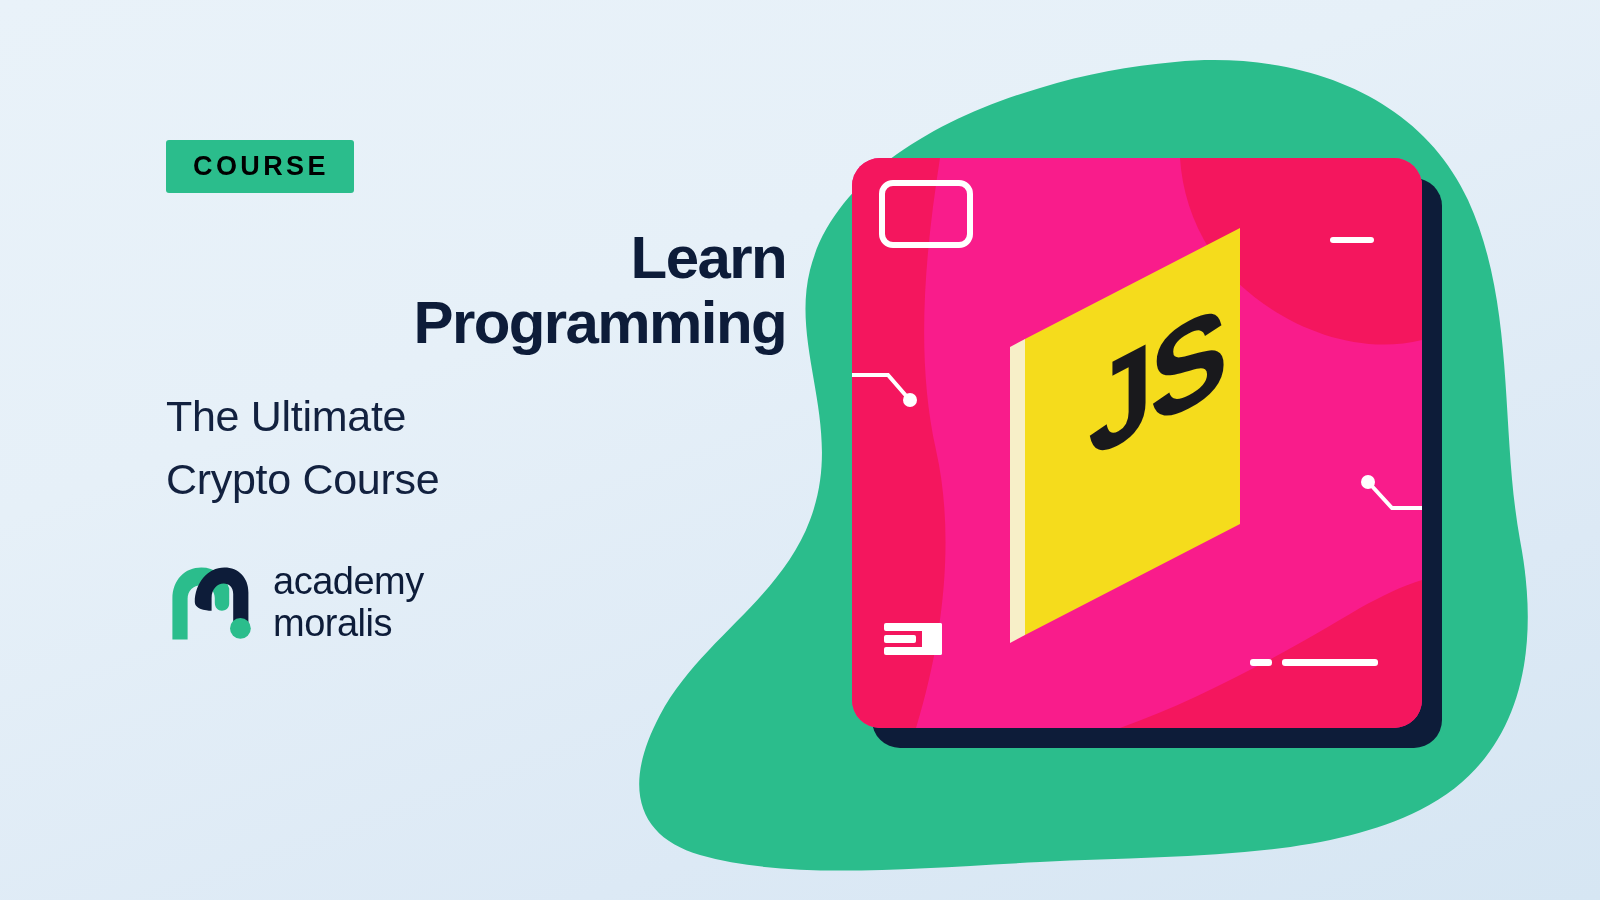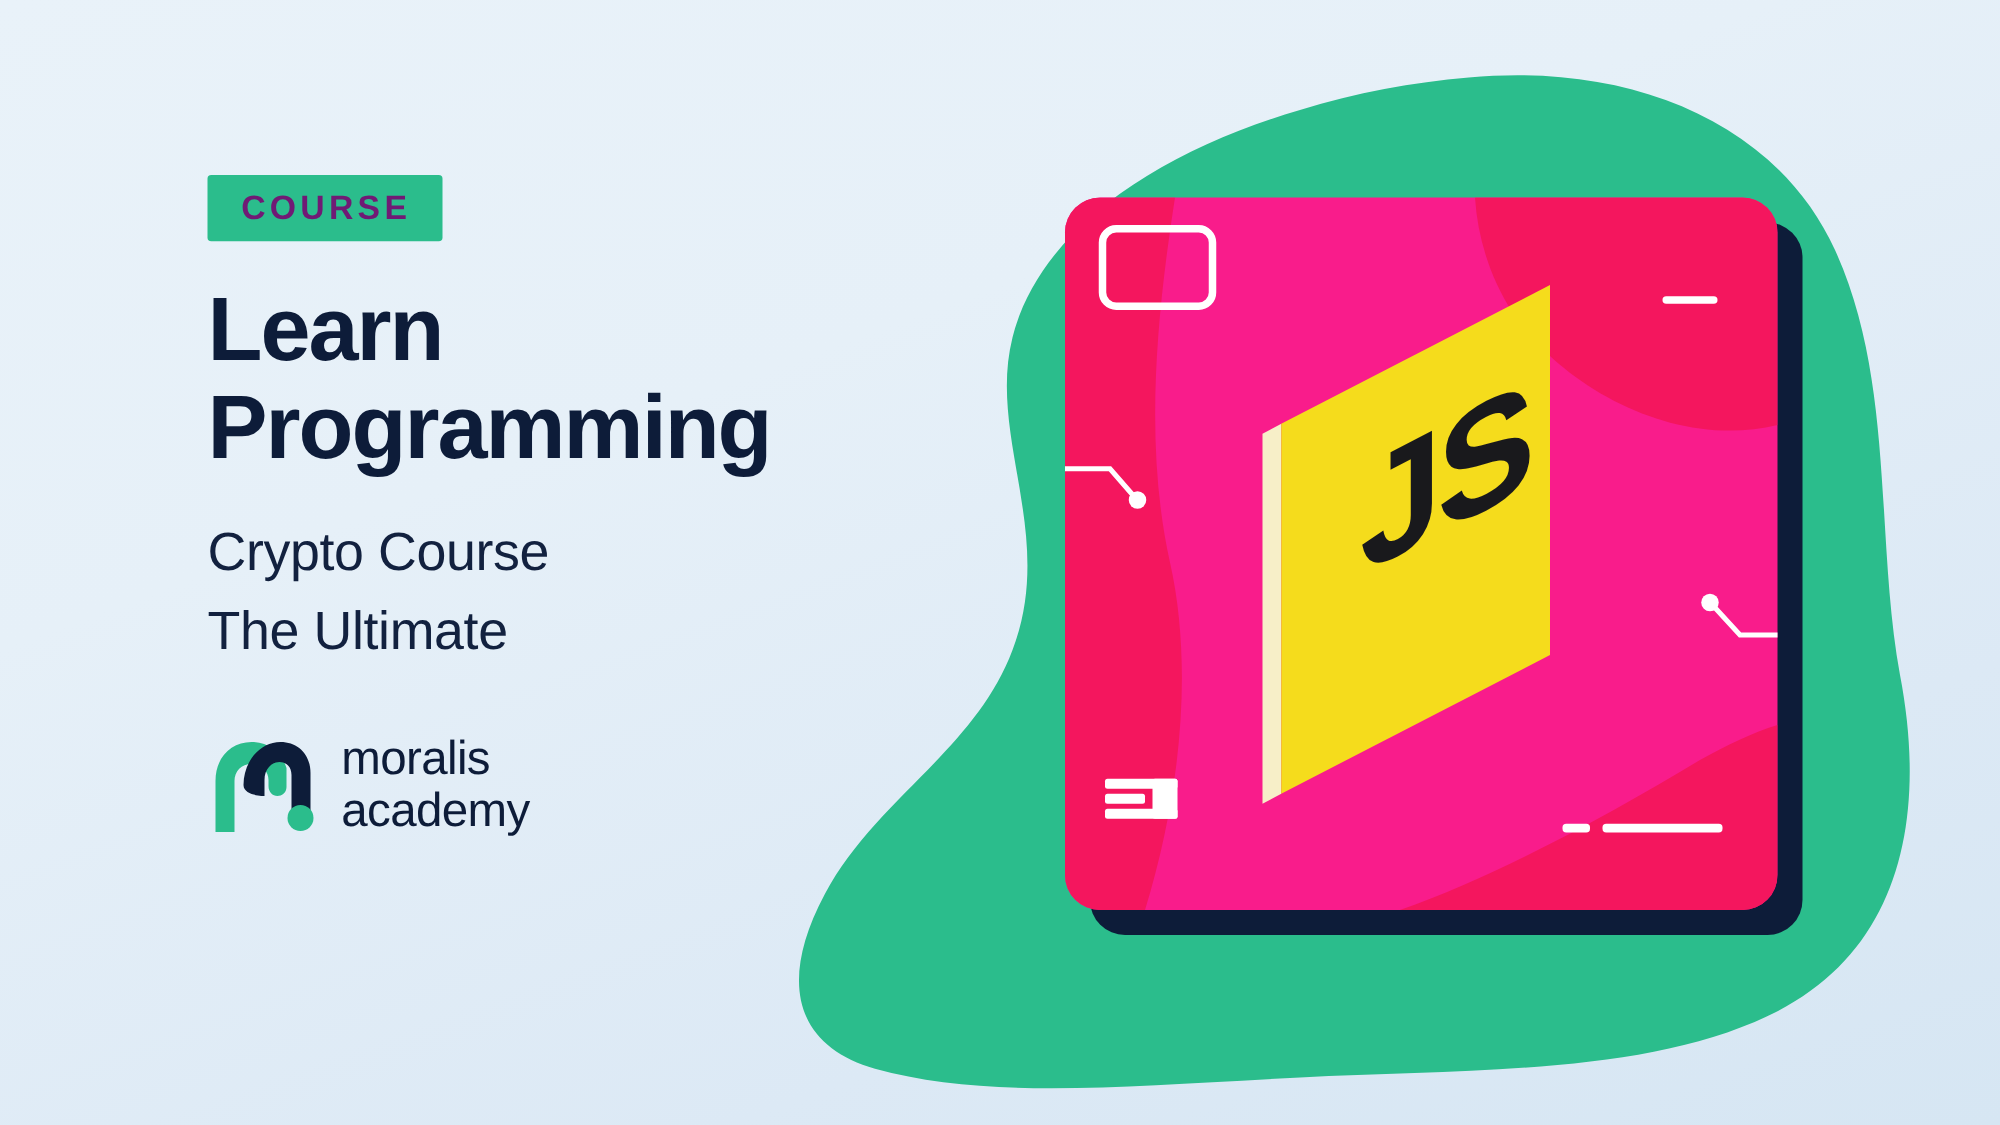--- a/index.html
+++ b/index.html
@@ -29,36 +29,37 @@
   .content{
     position:absolute;
     left:166px; top:140px;
     width:620px;
     z-index:5;
   }
 
   .badge{
     display:inline-block;
     background:#2bbd8c;
-    color:#701a75;
+    color:#000000;
     font-size:27px;
     font-weight:bold;
     letter-spacing:3.4px;
     padding:13px 25px 13px 27px;
     border-radius:3px;
     line-height:1;
   }
 
   .headline{
     margin-top:32px;
     color:#0d1c39;
-    font-size:72px;
+    font-size:60px;
     font-weight:bold;
     line-height:1.085;
     letter-spacing:-1.6px;
+    text-align:right;
   }
   .headline .line{ display:block; white-space:nowrap; }
 
   .subhead{
     margin-top:30px;
     color:#12213f;
     font-size:43px;
     font-weight:400;
     line-height:1.45;
     letter-spacing:-0.3px;
@@ -114,43 +115,43 @@
   <div class="content">
 
     <div class="badge">COURSE</div>
 
     <div class="headline">
       <span class="line">Learn</span>
       <span class="line">Programming</span>
     </div>
 
     <div class="subhead">
+      <span class="line">The Ultimate</span>
       <span class="line">Crypto Course</span>
-      <span class="line">The Ultimate</span>
     </div>
 
     <div class="logo">
       <span class="logo-mark">
         <svg viewBox="0 0 110 100" xmlns="http://www.w3.org/2000/svg" aria-hidden="true">
 
           <path d="M8,97 L8,46 C8,22 24,7 44,7 C61,7 74,17 79,33
                    L79,52 C79,58 74,61 70,61 C65,61 61,57 61,51
                    L61,45 C61,36 54,29 44,29 C34,29 27,36 27,46
                    L27,97 C27,97 8,97 8,97 Z" fill="#2bbd8c"></path>
 
           <path d="M53,50 C53,27 69,7 90,7 C108,7 120,20 120,38
                    L120,78 L101,78 L101,40 C101,32 96,27 89,27
                    C81,27 74,34 74,45 L74,61 C74,61 53,61 53,50 Z" fill="#0d1c39" transform="translate(-17,0)"></path>
 
           <circle cx="93" cy="83" r="13" fill="#2bbd8c"></circle>
         </svg>
       </span>
       <span class="logo-text">
+        <span class="line">academy</span>
         <span class="line">moralis</span>
-        <span class="line">academy</span>
       </span>
     </div>
   </div>
 
   <div class="illustration">
     <svg viewBox="0 0 680 680" xmlns="http://www.w3.org/2000/svg" aria-hidden="true">
       <defs>
         <clipPath id="cardClip">
           <rect x="32" y="48" width="570" height="570" rx="28" ry="28"></rect>
         </clipPath>

